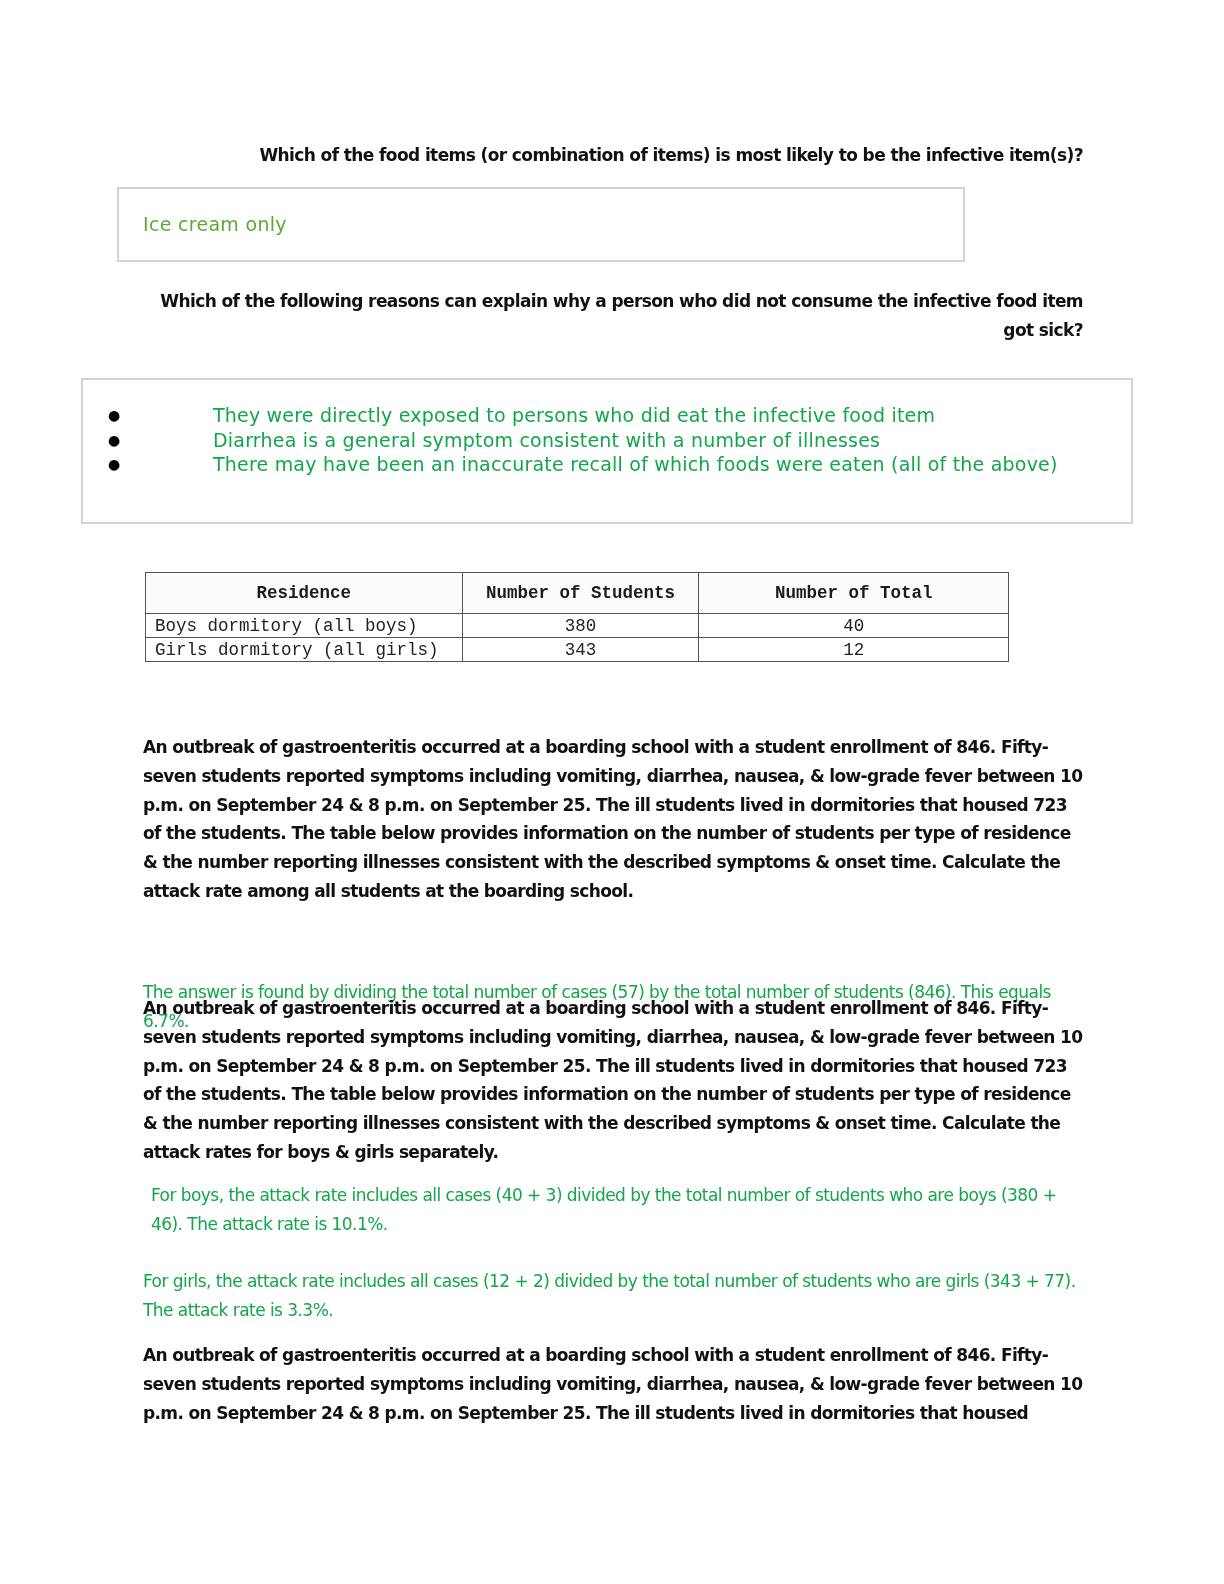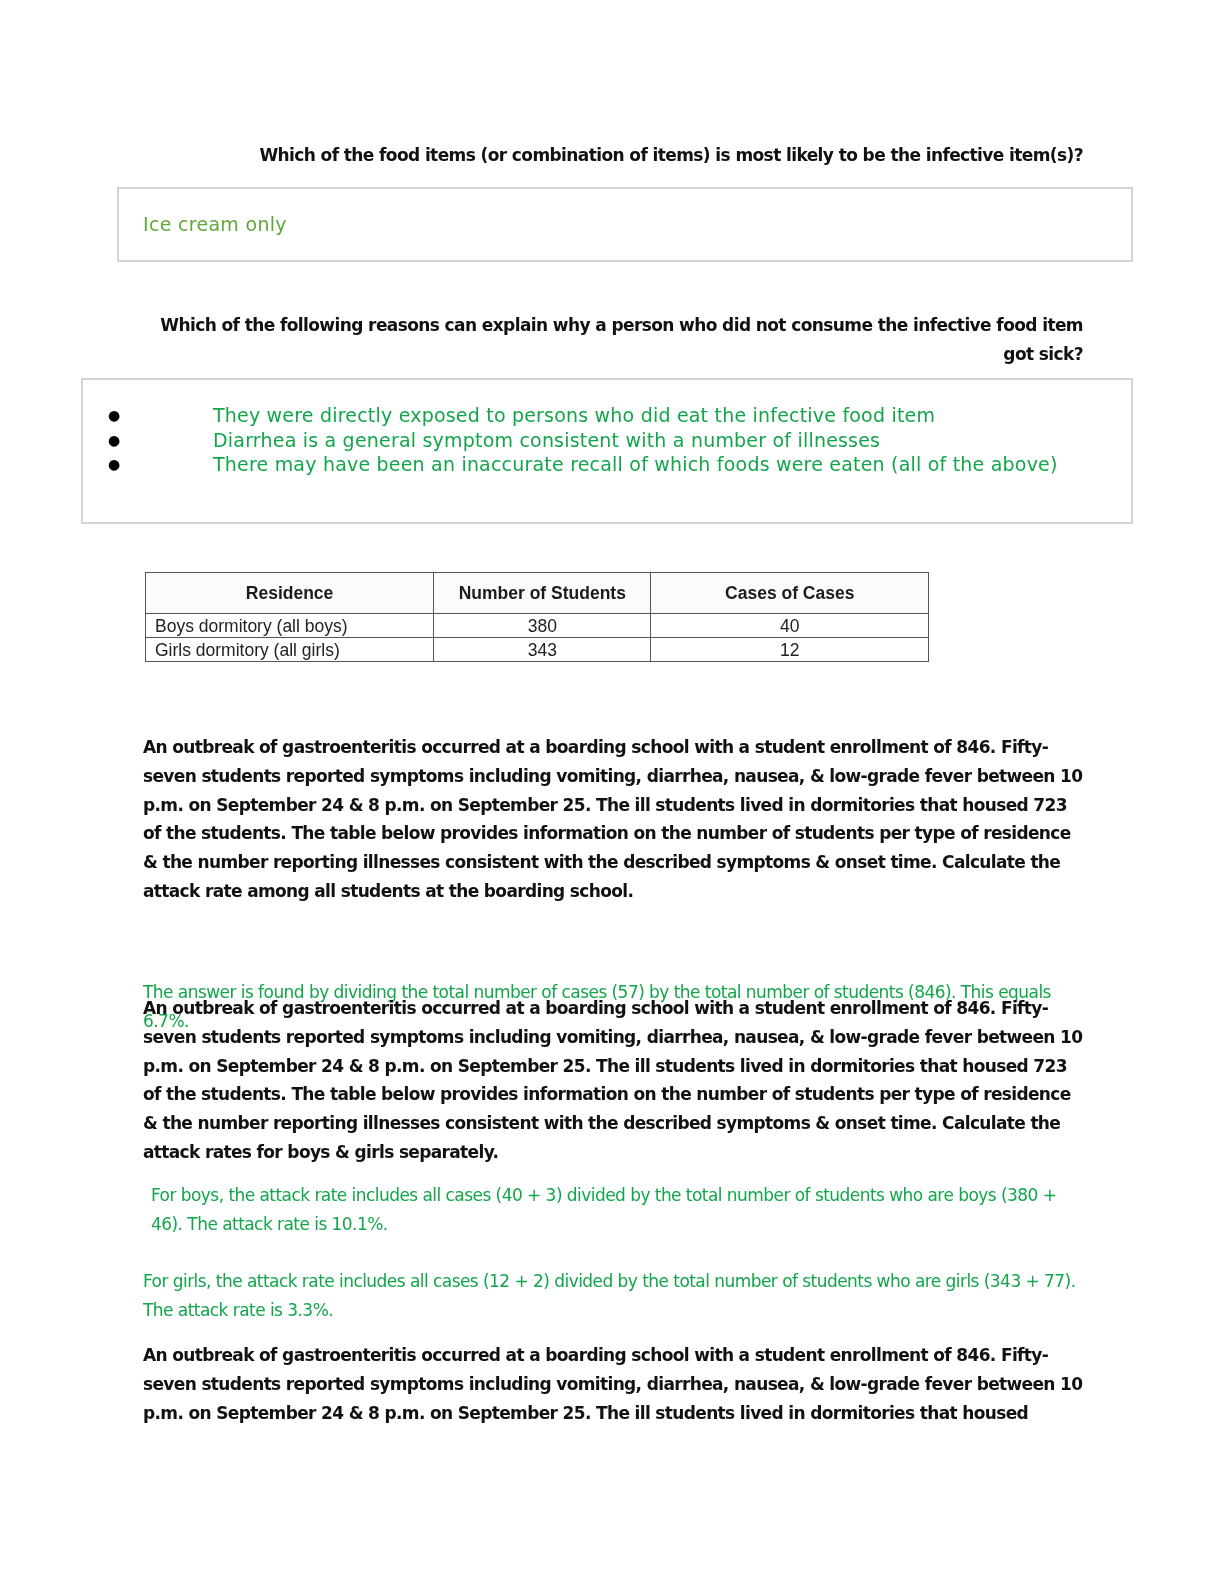--- a/index.html
+++ b/index.html
@@ -30,21 +30,21 @@
     }
     .answer-box {
       position: absolute;
       border: 2px solid #d3d3d3;
       background: #fff;
       box-sizing: border-box;
     }
     #box1 {
       left: 117px;
       top: 187px;
-      width: 1016px;
+      width: 848px;
       height: 75px;
     }
     #box1 .ans {
       position: absolute;
       left: 24px;
       top: 24px;
       font-family: "DejaVu Sans", sans-serif;
       font-size: 19px;
       color: #5ea83a;
       letter-spacing: 0.3px;
@@ -85,23 +85,23 @@
       padding-left: 61px;
       text-indent: 69px;
     }
     #box2 li.wrap .bullet {
       text-indent: 0;
     }
     table.data-table {
       position: absolute;
       left: 145px;
       top: 572px;
-      width: 784px;
+      width: 864px;
       border-collapse: collapse;
-      font-family: Liberation Sans, sans-serif;
+      font-family: Liberation Mono, monospace;
       font-size: 17.5px;
       color: #222;
     }
     table.data-table th, table.data-table td {
       border: 1.5px solid #555;
       padding: 0 9px;
     }
     table.data-table th {
       font-weight: bold;
       height: 40px;
@@ -140,41 +140,41 @@
   </style>
 </head>
 <body>
 
 <p class="q" style="top:141px;">Which of the food items (or combination of items) is most likely to be the infective item(s)?</p>
 
 <div class="answer-box" id="box1">
   <span class="ans">Ice cream only</span>
 </div>
 
-<p class="q" style="top:311px;">Which of the following reasons can explain why a person who did not consume the infective food item got sick?</p>
+<p class="q" style="top:287px;">Which of the following reasons can explain why a person who did not consume the infective food item got sick?</p>
 
 <div class="answer-box" id="box2">
   <ul>
     <li><span class="bullet">●</span><span>They were directly exposed to persons who did eat the infective food item</span></li>
     <li><span class="bullet">●</span><span>Diarrhea is a general symptom consistent with a number of illnesses</span></li>
     <li class="wrap"><span class="bullet">●</span><span>There may have been an inaccurate recall of which foods were eaten (all of the above)</span></li>
   </ul>
 </div>
 
 <table class="data-table">
   <colgroup>
       <col class="c1">
       <col class="c2">
       <col class="c3">
     </colgroup>
   <thead>
     <tr>
       <th>Residence</th>
       <th>Number of Students</th>
-      <th>Cases of Cases</th>
+      <th>Number of Total</th>
     </tr>
   </thead>
   <tbody>
     <tr>
       <td>Boys dormitory (all boys)</td>
       <td class="num">380</td>
       <td class="num">40</td>
     </tr>
     <tr>
       <td>Girls dormitory (all girls)</td>

